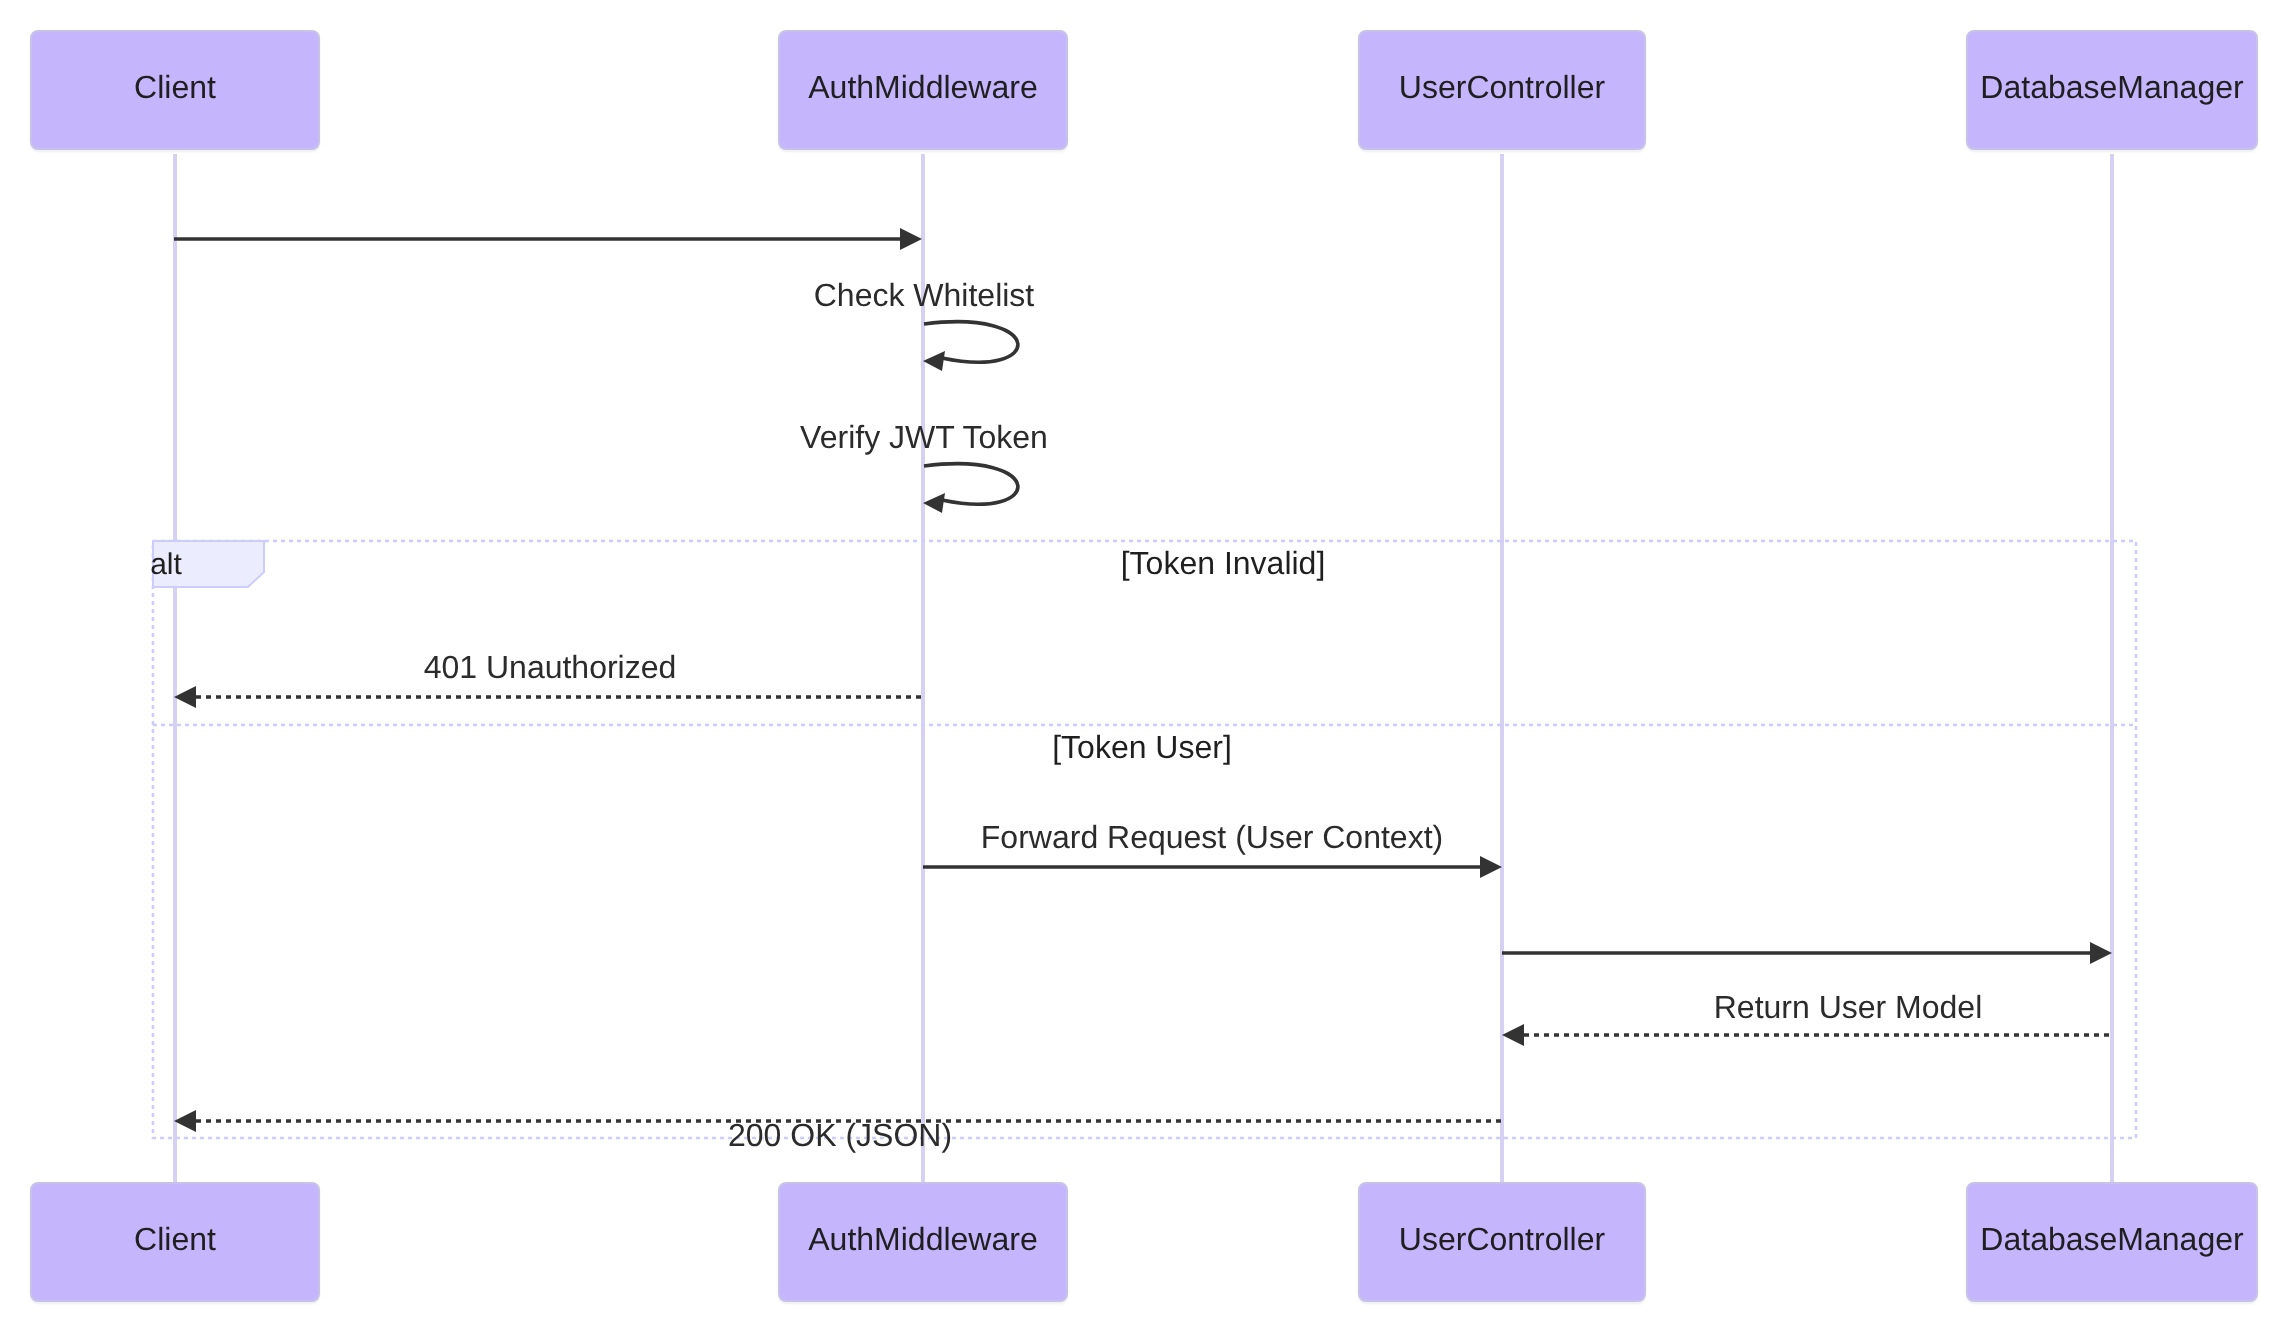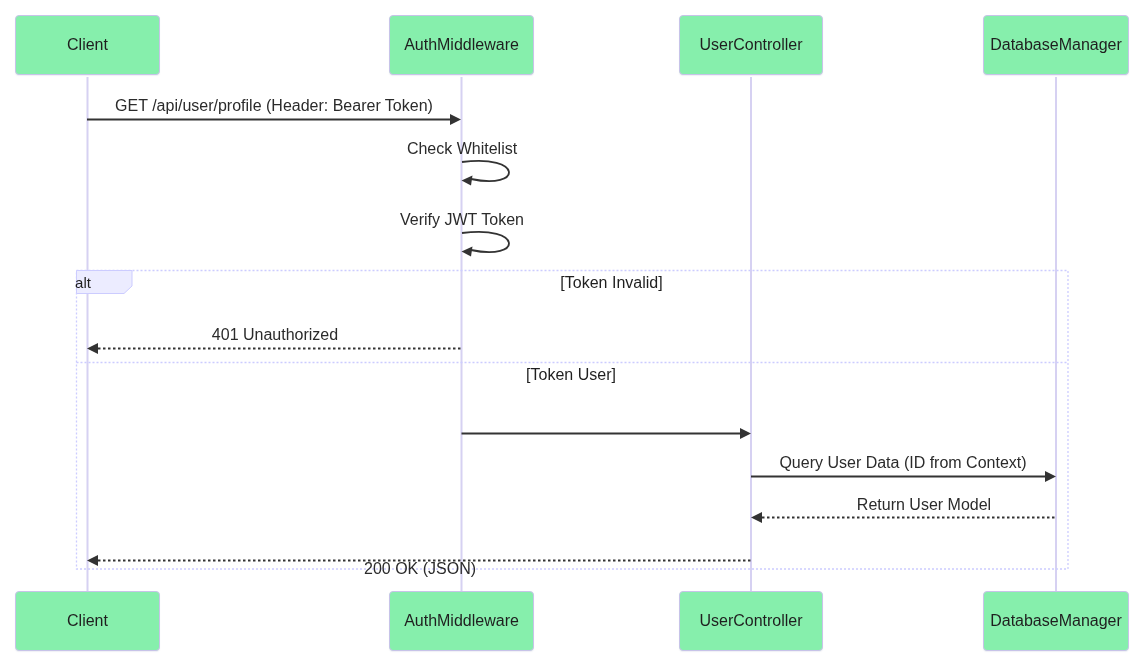--- a/index.html
+++ b/index.html
@@ -8,21 +8,21 @@
     width:1148px;height:669px;
     background:#ffffff;
     font-family:"Liberation Sans", sans-serif;
     color:#222222;
     overflow:hidden;
   }
   svg.layer{position:absolute;left:0;top:0;}
   .actor{
     position:absolute;
     width:144px;height:60px;
-    background:#86efac;
+    background:#c4b5fd;
     border:1px solid #C7C3E8;
     border-radius:4px;
     display:flex;align-items:center;justify-content:center;
     font-size:16px;color:#1f1f1f;
     box-shadow:0 1px 1px rgba(120,120,170,0.12);
     box-sizing:border-box;
     white-space:nowrap;
   }
   .msg-label{
     position:absolute;
@@ -122,25 +122,24 @@
   <div class="actor" style="left:389px;top:591px;width:145px;">
       <span>AuthMiddleware</span>
     </div>
   <div class="actor" style="left:679px;top:591px;width:144px;">
       <span>UserController</span>
     </div>
   <div class="actor" style="left:983px;top:591px;width:146px;">
       <span>DatabaseManager</span>
     </div>
 
-  <div class="msg-label" style="left:274px;top:97px;">GET /api/user/profile (Header: Bearer Token)</div>
   <div class="msg-label" style="left:462px;top:140px;">Check Whitelist</div>
   <div class="msg-label" style="left:462px;top:211px;">Verify JWT Token</div>
   <div class="msg-label" style="left:275px;top:326px;">401 Unauthorized</div>
-  <div class="msg-label" style="left:903px;top:454px;">Query User Data (ID from Context)</div>
+  <div class="msg-label" style="left:606px;top:411px;">Forward Request (User Context)</div>
   <div class="msg-label" style="left:924px;top:496px;">Return User Model</div>
   <div class="msg-label" style="left:420px;top:560px;">200 OK (JSON)</div>
 
   <div class="alt-operator">alt</div>
   <div class="cond-label" style="left:596px;top:274px;padding-left:31px;">[Token Invalid]</div>
   <div class="cond-label" style="left:571px;top:366px;">[Token User]</div>
 
 </div>
 
 </body></html>

